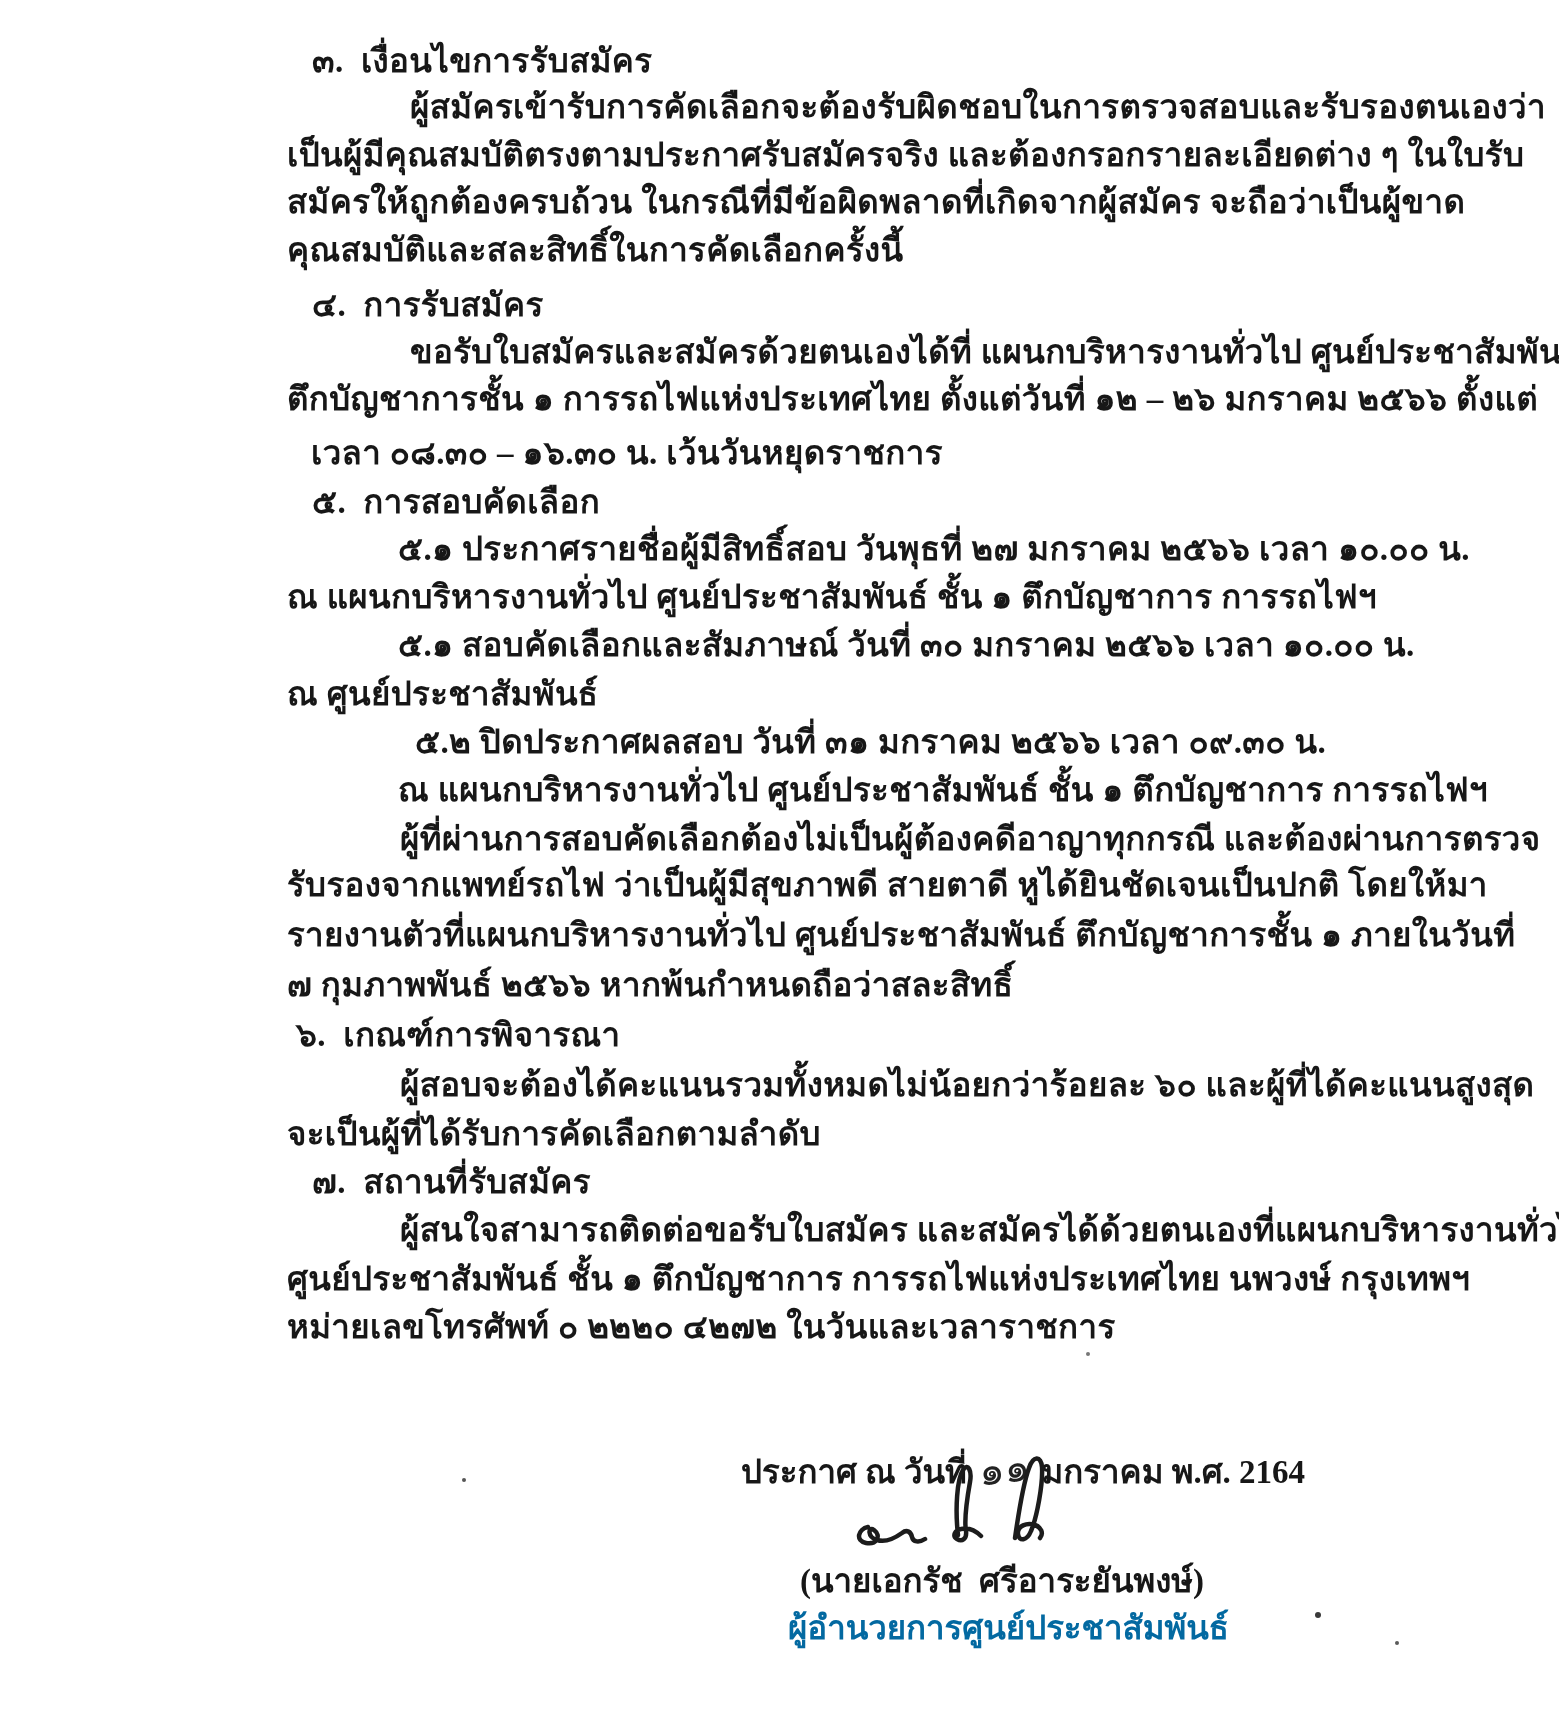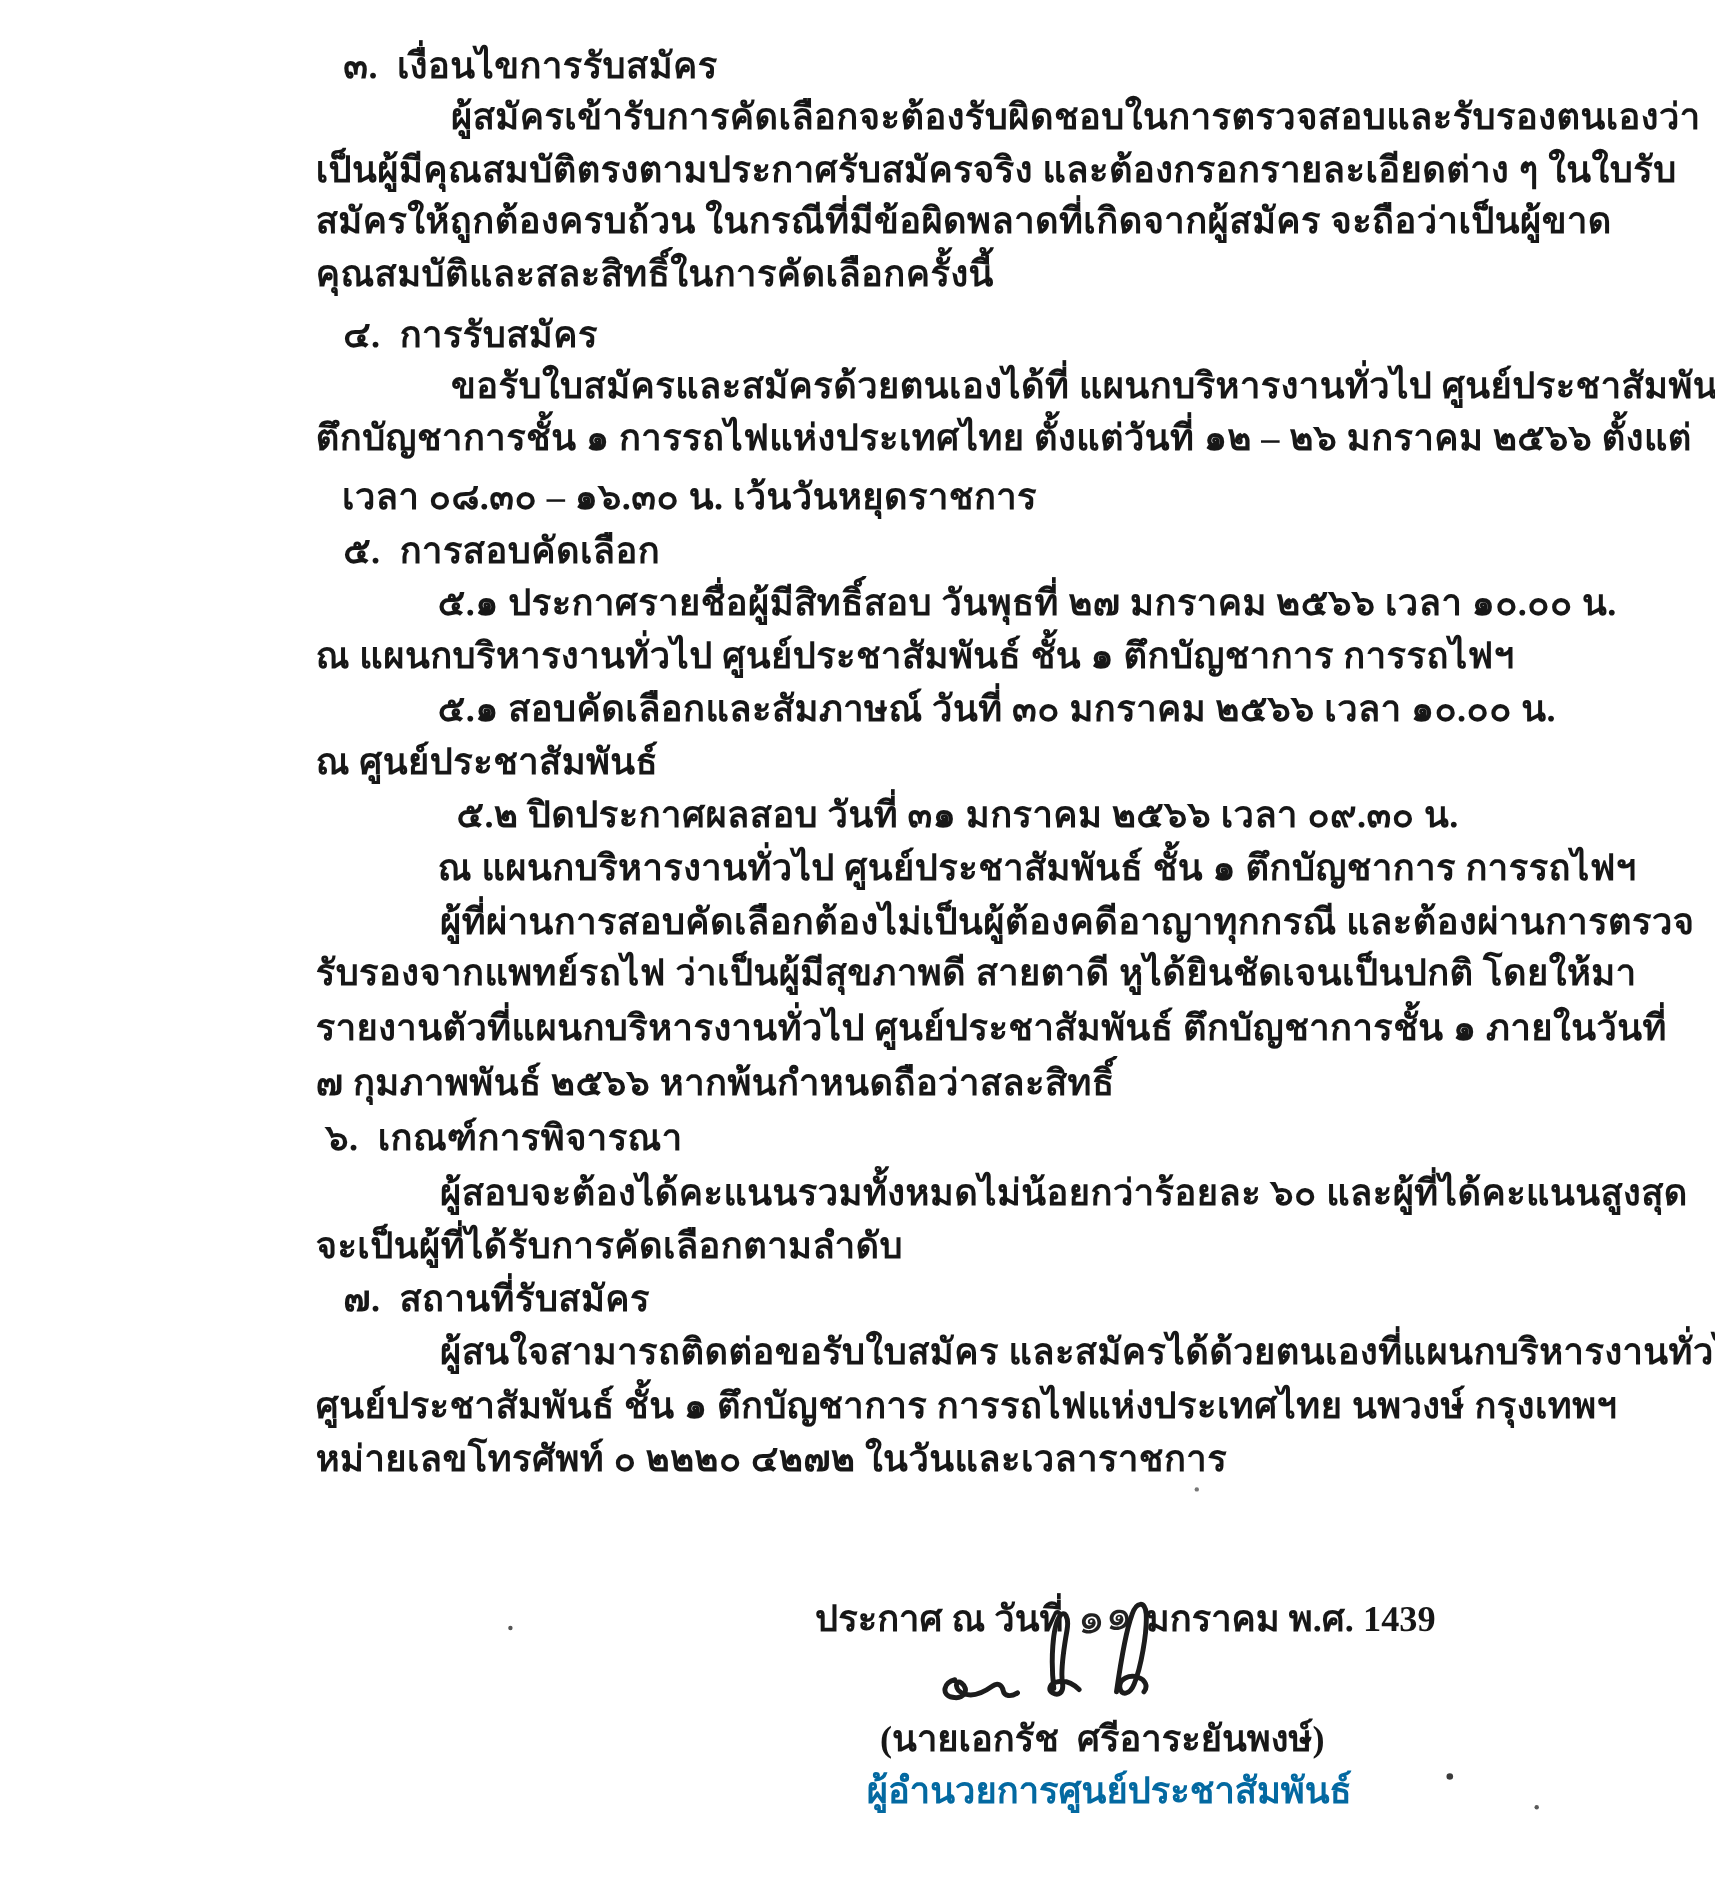--- a/index.html
+++ b/index.html
@@ -108,21 +108,21 @@
   <div class="ln" style="top:962px;  left:287px;">๗ กุมภาพพันธ์ ๒๕๖๖ หากพ้นกำหนดถือว่าสละสิทธิ์</div>
   <div class="ln" style="top:1012px; left:296px;">๖.  เกณฑ์การพิจารณา</div>
   <div class="ln" style="top:1062px; left:400px;">ผู้สอบจะต้องได้คะแนนรวมทั้งหมดไม่น้อยกว่าร้อยละ ๖๐ และผู้ที่ได้คะแนนสูงสุด</div>
   <div class="ln" style="top:1111px; left:287px;">จะเป็นผู้ที่ได้รับการคัดเลือกตามลำดับ</div>
   <div class="ln" style="top:1159px; left:312px;">๗.  สถานที่รับสมัคร</div>
   <div class="ln" style="top:1207px; left:400px;">ผู้สนใจสามารถติดต่อขอรับใบสมัคร และสมัครได้ด้วยตนเองที่แผนกบริหารงานทั่วไป</div>
   <div class="ln" style="top:1256px; left:287px;">ศูนย์ประชาสัมพันธ์ ชั้น ๑ ตึกบัญชาการ การรถไฟแห่งประเทศไทย นพวงษ์ กรุงเทพฯ</div>
   <div class="ln" style="top:1304px; left:287px;">หม่ายเลขโทรศัพท์ ๐ ๒๒๒๐ ๔๒๗๒ ในวันและเวลาราชการ</div>
 
   <div class="closing-line">
-    <span>ประกาศ ณ วันที่</span><span class="hand">๑๑</span><span>มกราคม พ.ศ. 1439</span>
+    <span>ประกาศ ณ วันที่</span><span class="hand">๑๑</span><span>มกราคม พ.ศ. 2164</span>
   </div>
 
   <div class="signature-wrap">
     <svg width="250" height="118" viewBox="0 0 250 118" xmlns="http://www.w3.org/2000/svg">
       <path d="M16 84 c-10 2 -13 14 -2 16 c10 2 16 -7 8 -13 c-6 -4 -7 7 3 10 c9 3 18 -2 25 -7 c5 -4 9 -1 10 4 c1 5 7 6 13 2
                M106 92 c-3 -26 -1 -56 5 -65 c5 -8 9 1 7 12 c-3 17 -6 38 -4 49 c1 8 -4 11 -9 8 c-5 -3 -2 -9 4 -10 c8 -2 15 2 20 7
                M163 95 c3 -21 8 -54 14 -70 c4 -12 12 -13 13 -1 c1 17 -5 50 -11 64 c-4 10 -12 11 -13 3 c-1 -8 9 -12 17 -9 c6 2 9 8 5 13" stroke="#1c1c1c" stroke-width="4.5" fill="none" stroke-linecap="round" stroke-linejoin="round"></path>
     </svg>
   </div>
 

